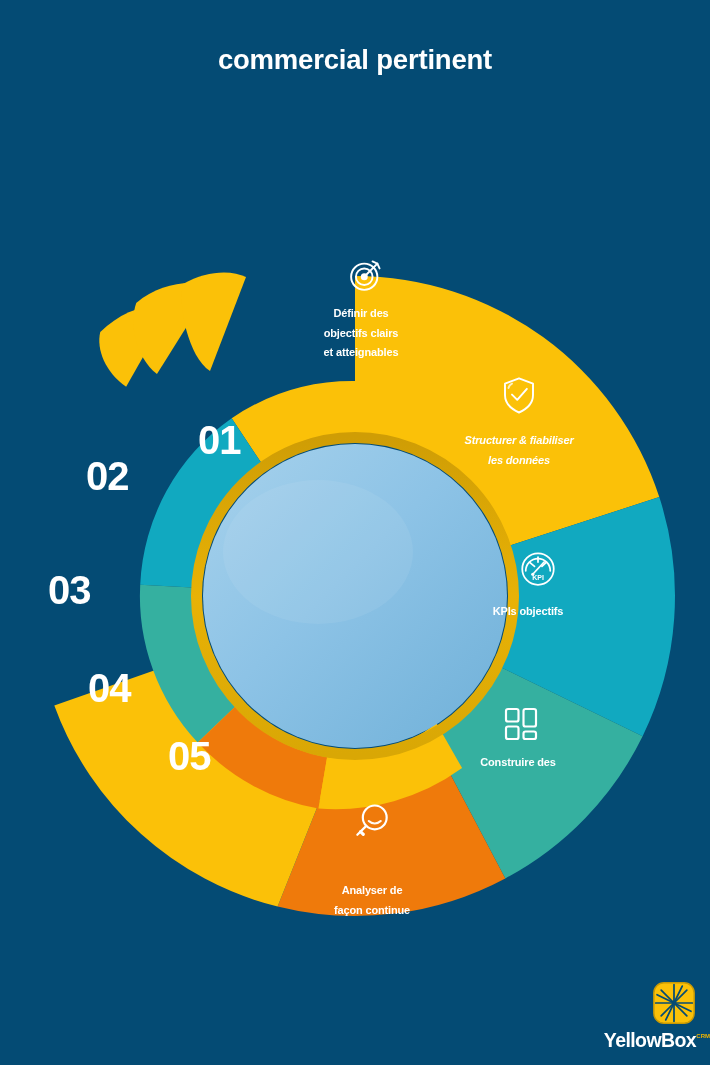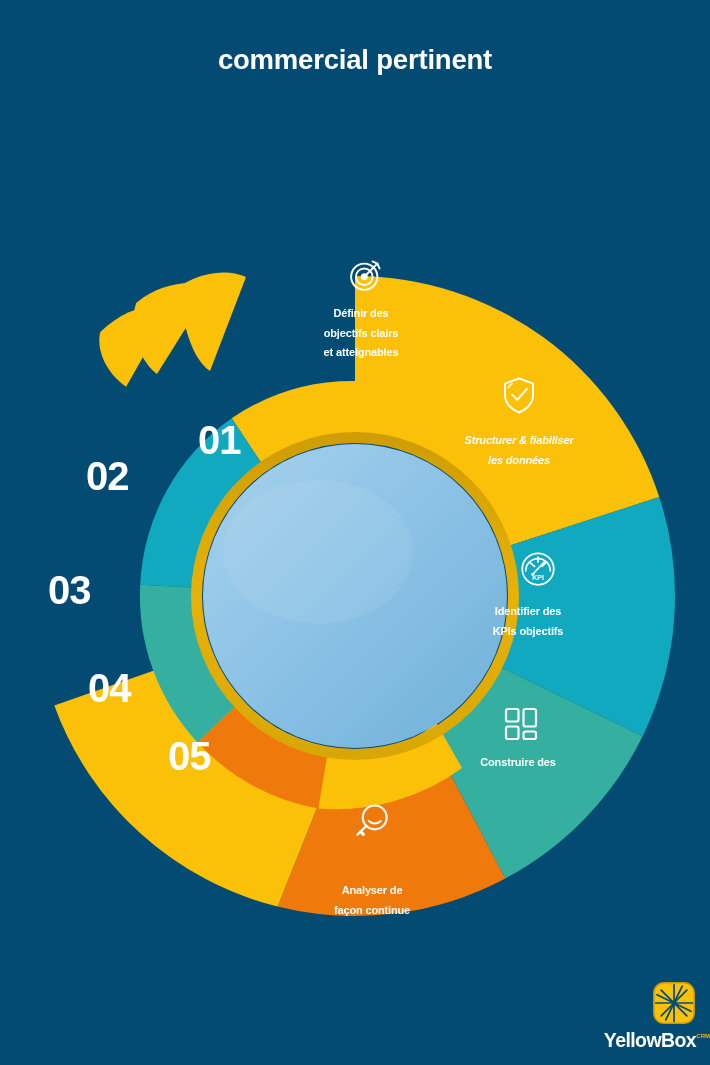--- a/index.html
+++ b/index.html
@@ -212,21 +212,20 @@
     <div>objectifs clairs</div>
     <div>et atteignables</div>
   </div>
 
   <div class="seg-label" style="left:395px; top:235px; width:248px;font-style:italic;">
     <div>Structurer &amp; fiabiliser</div>
     <div>les données</div>
   </div>
 
   <div class="seg-label" style="left:424px; top:406px; width:208px;">
-    <div>Identifier des</div>
     <div>KPIs objectifs</div>
   </div>
 
   <div class="seg-label" style="left:414px; top:557px; width:208px;">
     <div>Construire des</div>
   </div>
 
   <div class="seg-label" style="left:268px; top:685px; width:208px;">
     <div>Analyser de</div>
     <div>façon continue</div>

